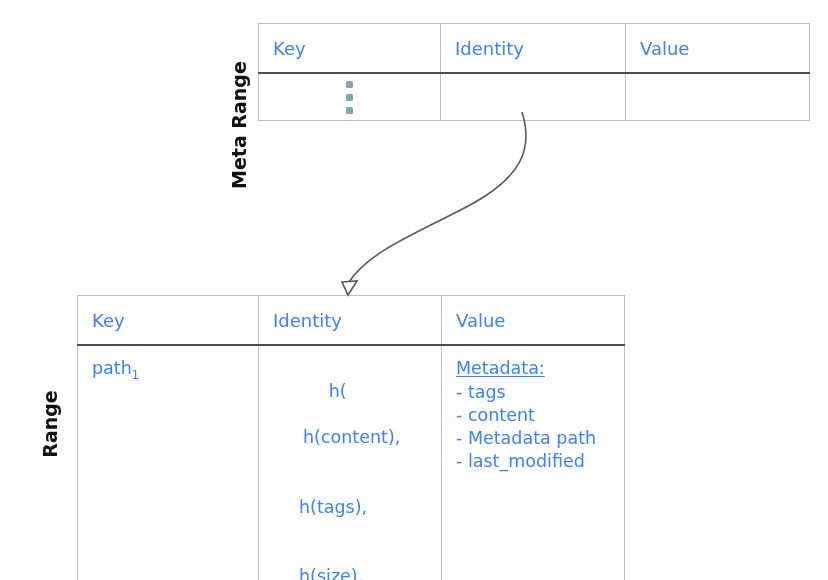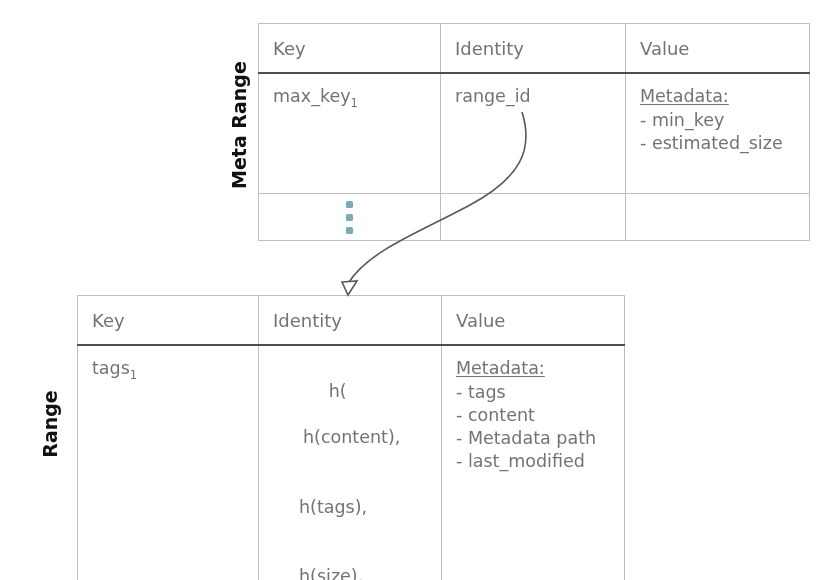--- a/index.html
+++ b/index.html
@@ -23,21 +23,21 @@
     table-layout: fixed;
     background: #fff;
   }
   .tbl td {
     border: 1px solid #bfbfbf;
     vertical-align: top;
     padding: 11px 14px 8px 14px;
     font-size: 17.5px;
     line-height: 1.32;
     font-weight: 400;
-    color: #737373;
+    color: #3b82f6;
   }
   .tbl tr.header-row td {
     padding-top: 13px;
     padding-bottom: 11px;
     border-bottom: 2.5px solid #4d4d4d;
   }
   .tbl tr.header-row td .hd {
     font-size: 18px;
   }
   .tbl tr.dots-row td {
@@ -138,35 +138,20 @@
       <td>
         <span class="hd">Key</span>
       </td>
       <td>
         <span class="hd">Identity</span>
       </td>
       <td>
         <span class="hd">Value</span>
       </td>
     </tr>
-    <tr>
-      <td style="height:100px;">
-        <span>max_key</span><span class="sub">1</span>
-      </td>
-      <td>
-        <span>range_id</span>
-      </td>
-      <td>
-        <span class="meta-title">Metadata:</span>
-        <ul class="meta-list">
-          <li>- min_key</li>
-          <li>- estimated_size</li>
-        </ul>
-      </td>
-    </tr>
     <tr class="dots-row">
       <td>
         <div class="dots">
             <i></i>
             <i></i>
             <i></i>
           </div>
       </td>
       <td></td>
       <td></td>
@@ -189,21 +174,21 @@
       </td>
       <td>
         <span class="hd">Identity</span>
       </td>
       <td>
         <span class="hd">Value</span>
       </td>
     </tr>
     <tr>
       <td style="height:140px;">
-        <span>tags</span><span class="sub">1</span>
+        <span>path</span><span class="sub">1</span>
       </td>
       <td>
         <div class="hash-block">
           <span>h(</span>
           <span class="hash-indent" style="padding-left:30px;">h(content),</span>
           <span class="hash-indent">h(tags),</span>
           <span class="hash-indent">h(size),</span>
           
         </div>
       </td>

